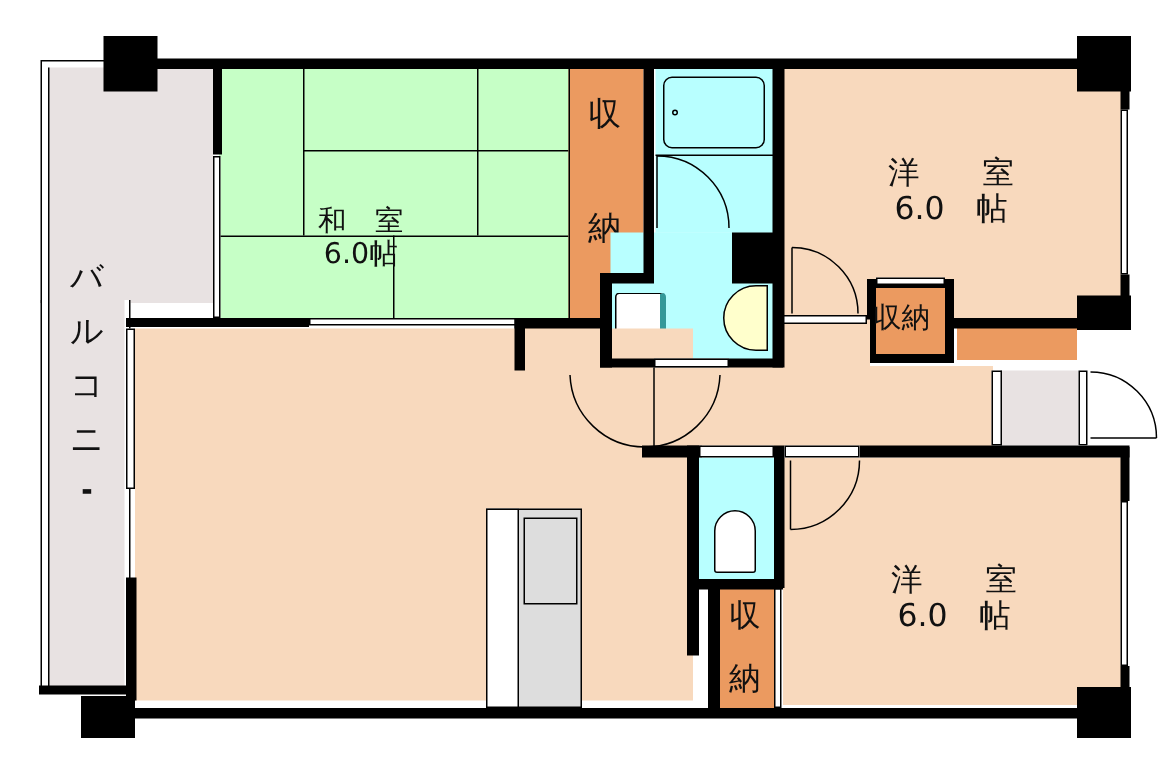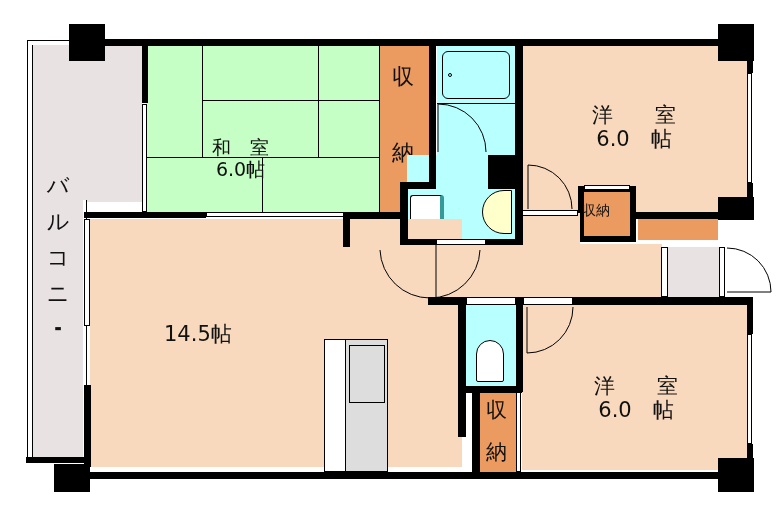--- a/index.html
+++ b/index.html
@@ -56,33 +56,32 @@
 <div class="abs" style="left:410px;top:195px;width:34px;height:38px;background:#fff;border:1px solid #000;border-radius:3px;border-right:4px solid #339999;"></div>
 <div class="abs" style="left:482px;top:190px;width:30px;height:44px;background:#ffffcc;border:1px solid #000;border-radius:22px 0 0 22px;"></div>
 
 <div class="abs" style="left:522px;top:45px;width:226px;height:168px;background:#f8d9bd;"></div>
 <div class="lbl" style="left:592px;top:103px;font-size:21px;">
   <div>洋　　室</div>
   <div>6.0　帖</div>
 </div>
 <div class="win" style="left:747px;top:73px;width:5px;height:110px;"></div>
 <div class="abs" style="left:578px;top:186px;width:58px;height:56px;background:#eb9a60;border:6px solid #000;"></div>
-<div class="lbl" style="left:582px;top:202px;font-size:14px;">収納</div>
+<div class="lbl" style="left:582px;top:202px;font-size:19px;">収納</div>
 <div class="abs" style="left:638px;top:218px;width:80px;height:22px;background:#eb9a60;"></div>
 
 <div class="abs" style="left:400px;top:244px;width:262px;height:54px;background:#f8d9bd;"></div>
 <div class="abs" style="left:520px;top:213px;width:60px;height:32px;background:#f8d9bd;"></div>
 
 <div class="abs" style="left:667px;top:247px;width:52px;height:50px;background:#e8e2e2;border-left:1px solid #000;"></div>
 <div class="abs" style="left:661px;top:247px;width:7px;height:50px;background:#fff;border:1px solid #000;"></div>
 
 <div class="abs" style="left:90px;top:219px;width:372px;height:248px;background:#f8d9bd;"></div>
 <div class="abs" style="left:345px;top:240px;width:117px;height:60px;background:#f8d9bd;"></div>
 <div class="lbl" style="left:164px;top:322px;font-size:21px;">
-  <div>14.5帖</div>
 </div>
 <div class="win" style="left:84px;top:219px;width:6px;height:107px;"></div>
 <div class="win" style="left:206px;top:212px;width:170px;height:5px;"></div>
 
 <div class="abs" style="left:324px;top:339px;width:64px;height:133px;background:#dddddd;border:1px solid #000;"></div>
 <div class="abs" style="left:324px;top:339px;width:22px;height:133px;background:#fff;border:1px solid #000;"></div>
 <div class="abs" style="left:349px;top:345px;width:36px;height:58px;border:1px solid #000;"></div>
 
 <div class="abs" style="left:465px;top:305px;width:52px;height:82px;background:#b8ffff;"></div>
 <div class="abs" style="left:476px;top:340px;width:28px;height:42px;background:#fff;border:1px solid #000;border-radius:14px 14px 2px 2px;"></div>

